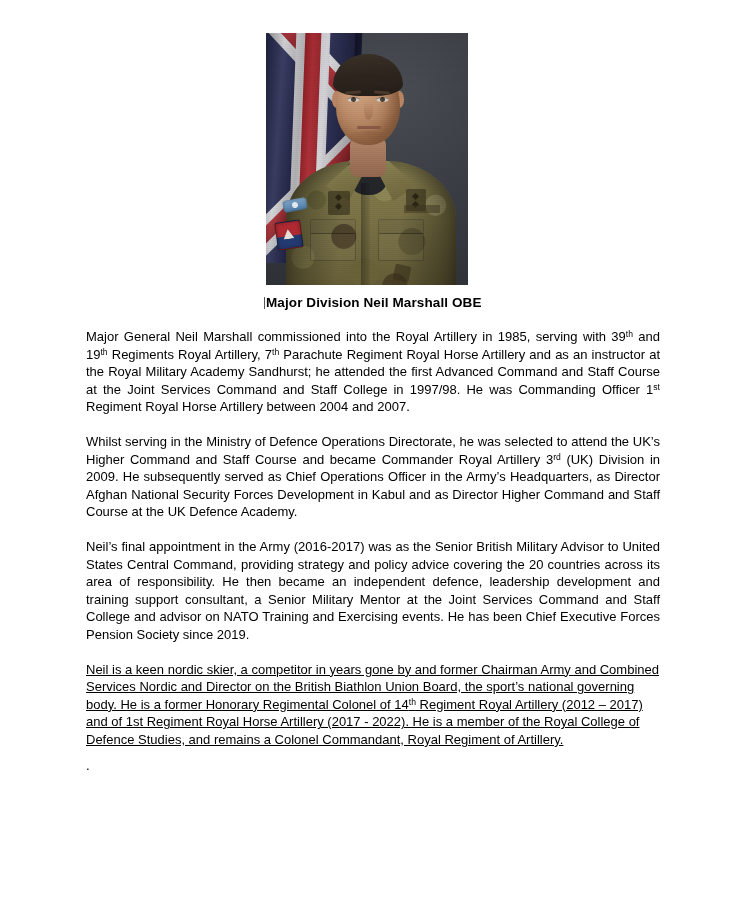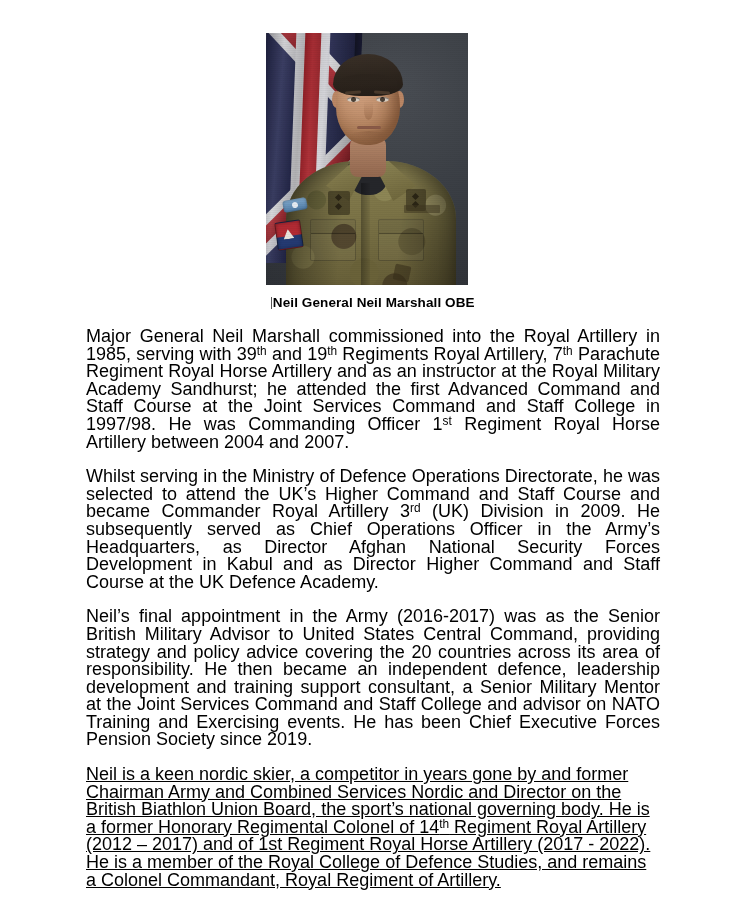--- a/index.html
+++ b/index.html
@@ -360,21 +360,21 @@
     background: #555;
     vertical-align: -2px;
     margin-right: .5px;
   }
 
   .body-text {
     position: absolute;
     left: 86px;
     top: 328px;
     width: 574px;
-    font-size: 18px;
+    font-size: 13px;
     line-height: 17.6px;
   }
   .para {
     margin: 0 0 17px 0;
     text-align: justify;
     text-justify: inter-word;
   }
   .para.ragged {
     text-align: left;
     text-decoration: underline;
@@ -448,21 +448,21 @@
       <div class="eye-l"></div>
       <div class="eye-r"></div>
       <div class="nose"></div>
       <div class="mouth"></div>
       <div class="chin-shadow"></div>
 
       <div class="photo-grain"></div>
     </div>
   </div>
 
-  <div class="doc-title"><span class="caret"></span><span>Neil General Neil Marshall OBE</span></div>
+  <div class="doc-title"><span class="caret"></span><span>Major Division Neil Marshall OBE</span></div>
 
   <div class="body-text" id="body-text">
       <p class="para">Major General Neil Marshall commissioned into the Royal Artillery in 1985, serving with 39<sup>th</sup> and 19<sup>th</sup> Regiments Royal Artillery, 7<sup>th</sup> Parachute Regiment Royal Horse Artillery and as an instructor at the Royal Military Academy Sandhurst; he attended the first Advanced Command and Staff Course at the Joint Services Command and Staff College in 1997/98. He was Commanding Officer 1<sup>st</sup> Regiment Royal Horse Artillery between 2004 and 2007.</p>
       <p class="para">Whilst serving in the Ministry of Defence Operations Directorate, he was selected to attend the UK’s Higher Command and Staff Course and became Commander Royal Artillery 3<sup>rd</sup> (UK) Division in 2009. He subsequently served as Chief Operations Officer in the Army’s Headquarters, as Director Afghan National Security Forces Development in Kabul and as Director Higher Command and Staff Course at the UK Defence Academy.</p>
       <p class="para">Neil’s final appointment in the Army (2016-2017) was as the Senior British Military Advisor to United States Central Command, providing strategy and policy advice covering the 20 countries across its area of responsibility. He then became an independent defence, leadership development and training support consultant, a Senior Military Mentor at the Joint Services Command and Staff College and advisor on NATO Training and Exercising events. He has been Chief Executive Forces Pension Society since 2019.</p>
       <p class="para ragged">Neil is a keen nordic skier, a competitor in years gone by and former Chairman Army and Combined Services Nordic and Director on the British Biathlon Union Board, the sport’s national governing body.  He is a former Honorary Regimental Colonel of 14<sup>th</sup> Regiment Royal Artillery (2012 – 2017) and of 1st Regiment Royal Horse Artillery (2017 - 2022).  He is a member of the Royal College of Defence Studies, and remains a Colonel Commandant, Royal Regiment of Artillery.</p>
     </div>
 
   <div class="trailing-dot">.</div>
 

